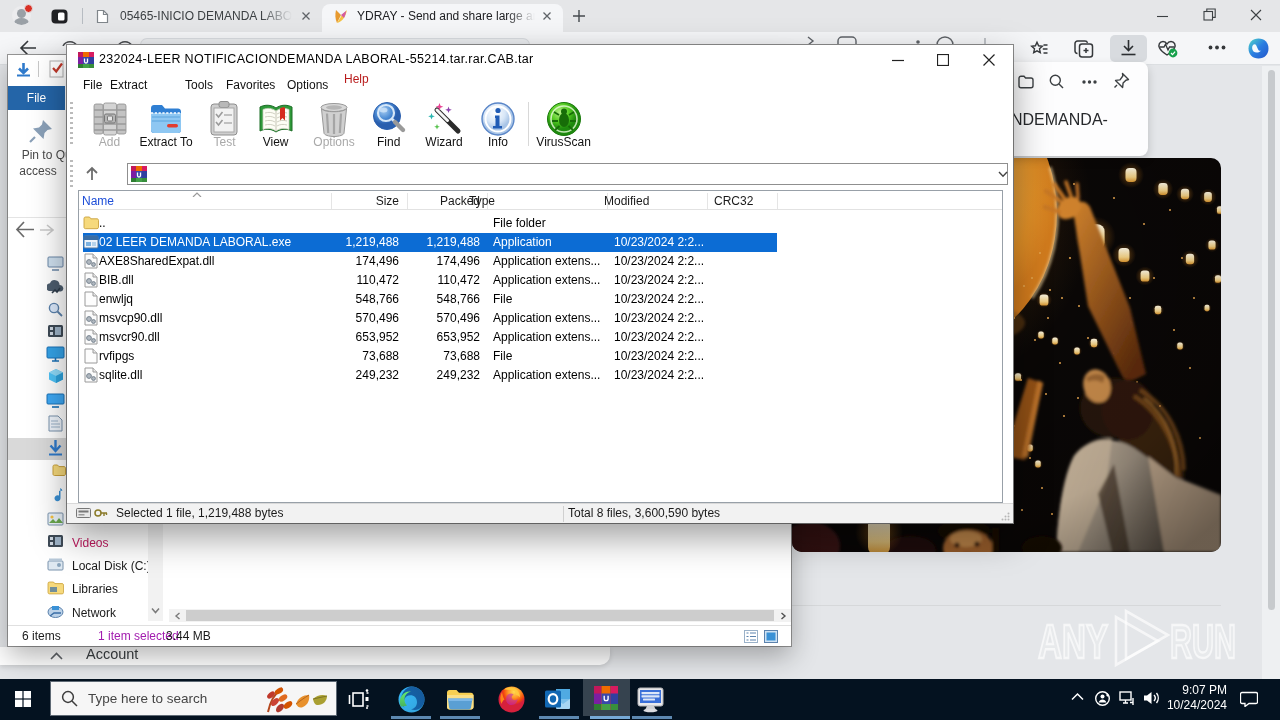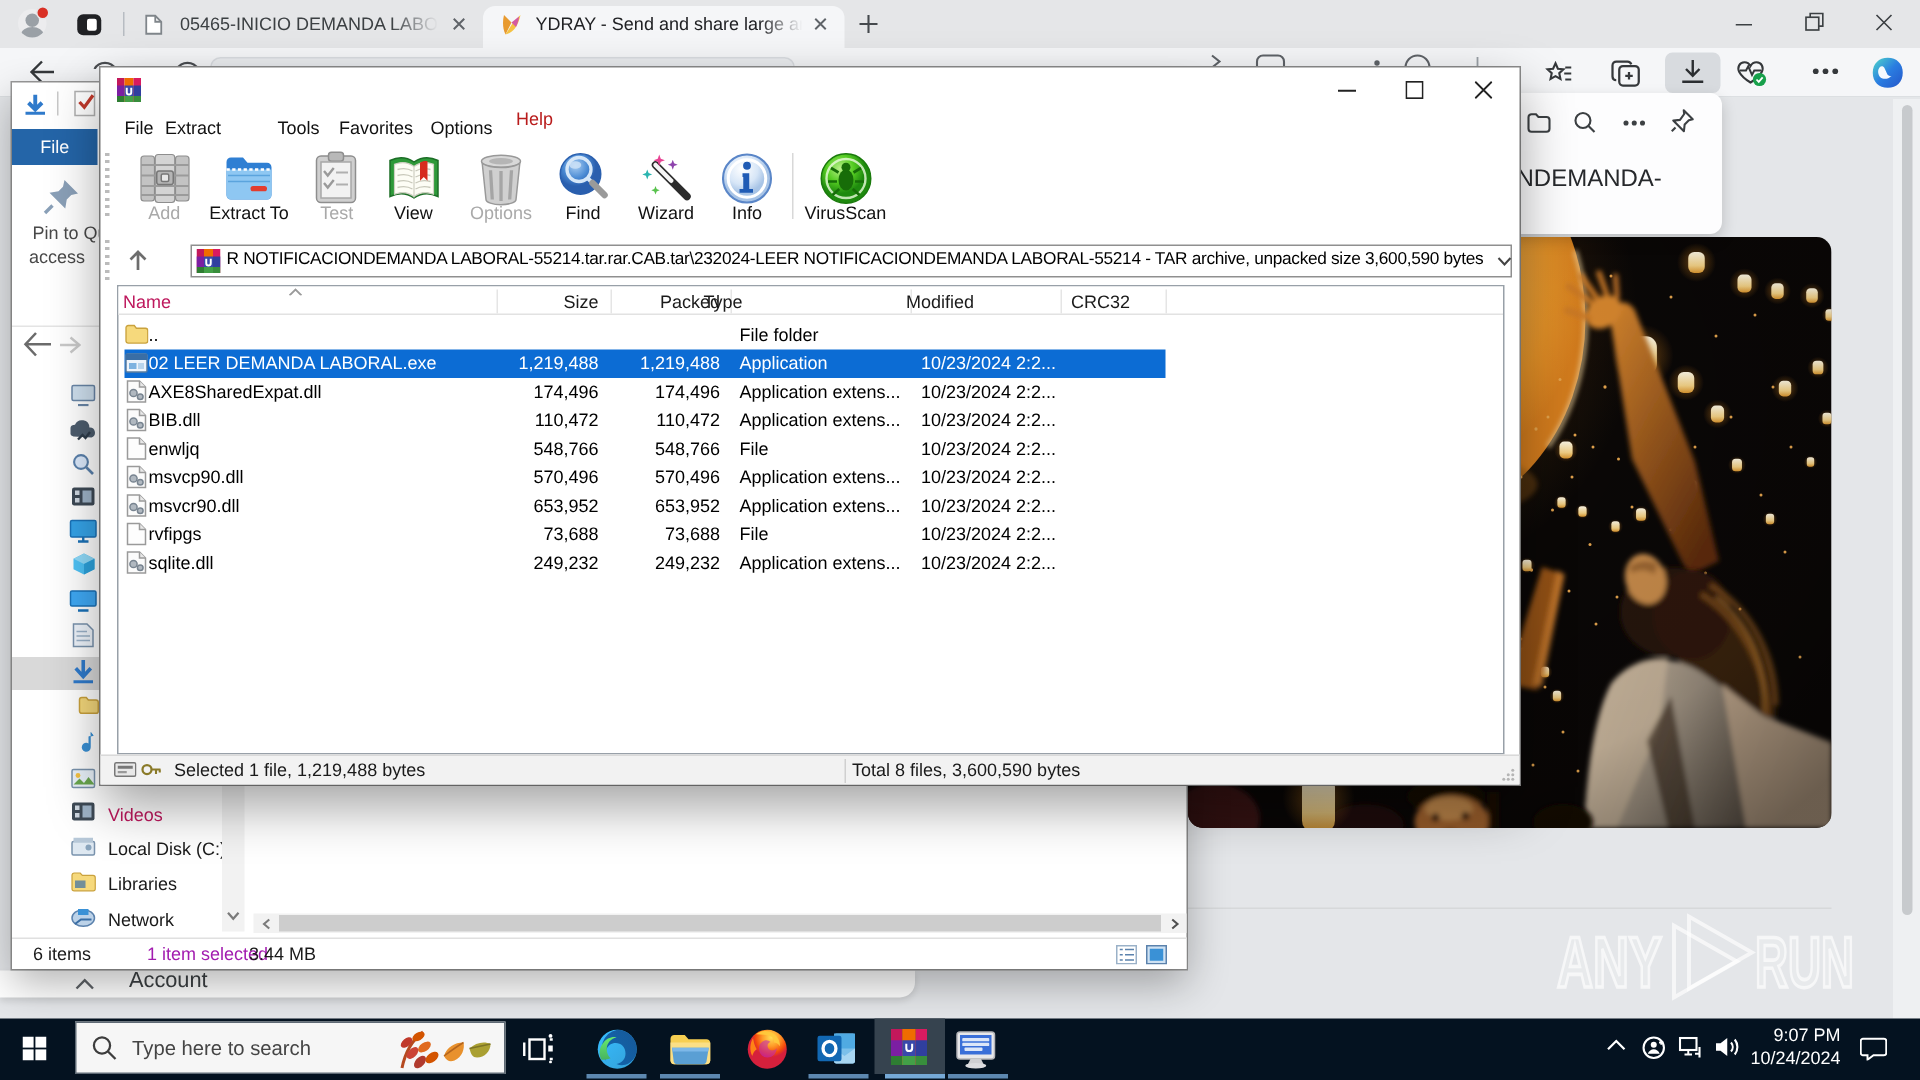--- a/index.html
+++ b/index.html
@@ -567,20 +567,21 @@
       <rect x="0" y="5" width="5" height="7" fill="#7b1fa2"></rect>
       <rect x="0" y="12" width="5" height="4" fill="#2e7d32"></rect>
     <rect x="5" y="0" width="6" height="16" fill="#ef6c00"></rect>
       <rect x="5" y="5" width="6" height="7" fill="#3949ab"></rect>
       <rect x="5" y="12" width="6" height="4" fill="#43a047"></rect>
     <rect x="11" y="0" width="5" height="16" fill="#d81b60"></rect>
       <rect x="11" y="5" width="5" height="7" fill="#303f9f"></rect>
       <rect x="11" y="12" width="5" height="4" fill="#388e3c"></rect>
     <path d="M6.5 6.5v3a1.5 1.5 0 0 0 3 0v-3" fill="none" stroke="#fff" stroke-width="1.3"></path>
   </svg>
+  <div class="abs" style="left:32px;top:7px;color:#000;font-size:12.5px;letter-spacing:.3px">232024-LEER NOTIFICACIONDEMANDA LABORAL-55214.tar.rar.CAB.tar</div>
   <svg class="abs" style="left:825px;top:14px" width="12" height="3" viewBox="0 0 12 3">
       <path d="M0 1.5h12" stroke="#222" stroke-width="1.2"></path>
     </svg>
   <svg class="abs" style="left:870px;top:9px" width="12" height="12" viewBox="0 0 12 12">
       <rect x="0.5" y="0.5" width="11" height="11" fill="none" stroke="#222" stroke-width="1.2"></rect>
     </svg>
   <svg class="abs" style="left:916px;top:9px" width="12" height="12" viewBox="0 0 12 12">
       <path d="M0.5 0.5l11 11M11.5 0.5l-11 11" stroke="#222" stroke-width="1.2"></path>
     </svg>
 
@@ -705,35 +706,34 @@
       <rect x="0" y="5" width="5" height="7" fill="#7b1fa2"></rect>
       <rect x="0" y="12" width="5" height="4" fill="#2e7d32"></rect>
     <rect x="5" y="0" width="6" height="16" fill="#ef6c00"></rect>
       <rect x="5" y="5" width="6" height="7" fill="#3949ab"></rect>
       <rect x="5" y="12" width="6" height="4" fill="#43a047"></rect>
     <rect x="11" y="0" width="5" height="16" fill="#d81b60"></rect>
       <rect x="11" y="5" width="5" height="7" fill="#303f9f"></rect>
       <rect x="11" y="12" width="5" height="4" fill="#388e3c"></rect>
     <path d="M6.5 6.5v3a1.5 1.5 0 0 0 3 0v-3" fill="none" stroke="#fff" stroke-width="1.3"></path>
   </svg>
-  <div class="abs" style="left:84px;top:122px;width:842px;height:15px;overflow:hidden;white-space:nowrap;color:#000;font-size:11.5px;letter-spacing:-.2px">R NOTIFICACIONDEMANDA LABORAL-55214.tar.rar.CAB.tar\232024-LEER NOTIFICACIONDEMANDA LABORAL-55214 - TAR archive, unpacked size 3,600,590 bytes</div>
   <svg class="abs" style="left:931px;top:126px" width="10" height="7" viewBox="0 0 10 7">
       <path d="M1 1l4 4.3L9 1" fill="none" stroke="#444" stroke-width="1.4"></path>
     </svg>
 
   <div class="abs" style="left:11px;top:145px;width:925px;height:313px;border:1px solid #98a0a8;background:#fff"></div>
 
   <div class="abs" style="left:12px;top:146px;width:923px;height:19px;background:#fff;border-bottom:1px solid #e2e2e2"></div>
   <div class="abs hsep" style="left:264px"></div>
     <div class="abs hsep" style="left:340px"></div>
     <div class="abs hsep" style="left:420px"></div>
     <div class="abs hsep" style="left:540px"></div>
     <div class="abs hsep" style="left:640px"></div>
     <div class="abs hsep" style="left:710px"></div>
-  <div class="abs" style="left:15px;top:149px;color:#be185d">Name</div>
+  <div class="abs" style="left:15px;top:149px;color:#1d4ed8">Name</div>
   <div class="abs" style="left:264px;top:149px;width:68px;text-align:right;color:#1a1a1a">Size</div>
   <div class="abs" style="left:340px;top:149px;width:73px;text-align:right;color:#1a1a1a">Packed</div>
   <div class="abs" style="left:402px;top:149px;color:#1a1a1a">Type</div>
   <div class="abs" style="left:537px;top:149px;color:#1a1a1a">Modified</div>
   <div class="abs" style="left:647px;top:149px;color:#1a1a1a">CRC32</div>
   <svg class="abs" style="left:125px;top:147px" width="10" height="5" viewBox="0 0 10 5">
       <path d="M1 5l4-4 4 4" fill="none" stroke="#9a9a9a" stroke-width="1.2"></path>
     </svg>
   <div class="row" style="top:169px">
     <svg class="ric" width="16" height="16" viewBox="0 0 16 16">

